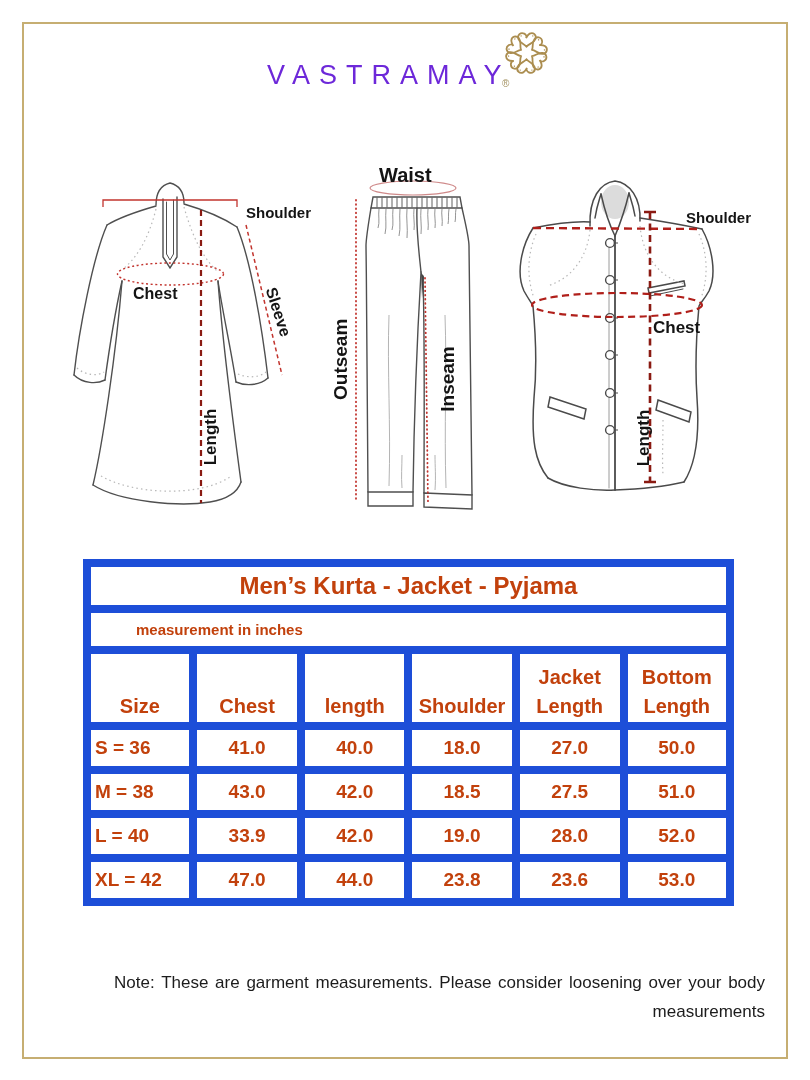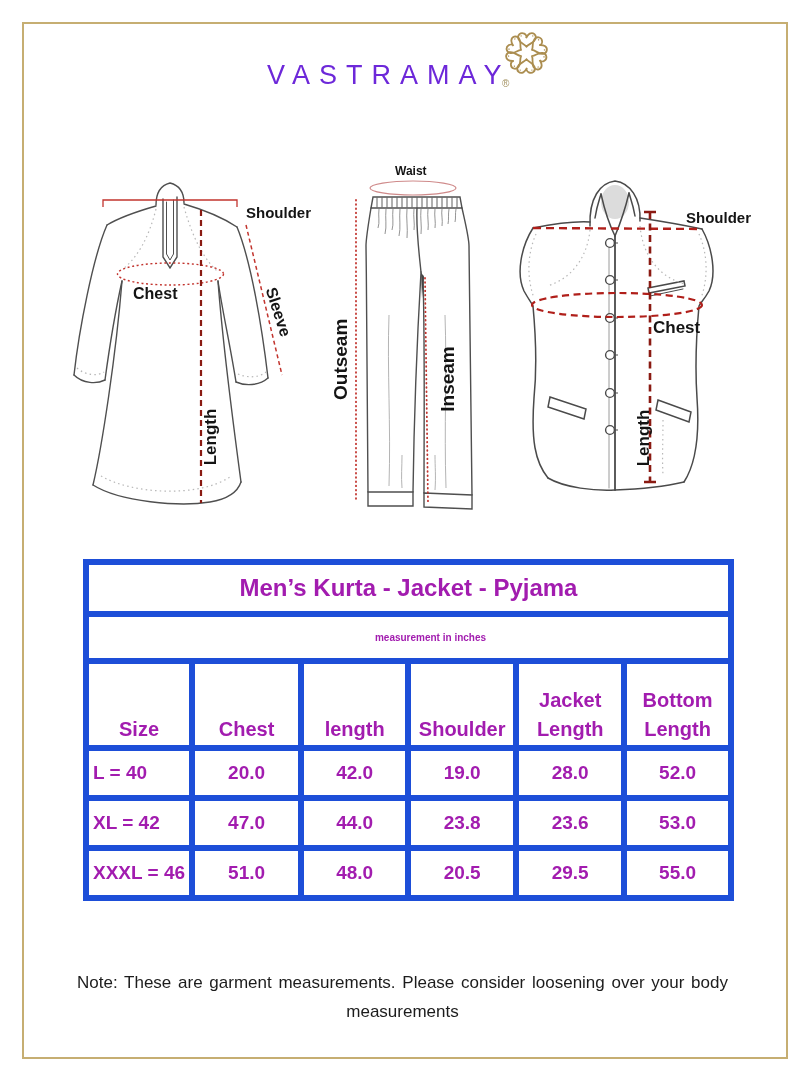--- a/index.html
+++ b/index.html
@@ -8,27 +8,27 @@
   .frame{position:absolute;left:22px;top:22px;right:22px;bottom:21px;border:2px solid #c6ae72;}
   .logo-text{position:absolute;left:267px;top:60px;font-size:27px;letter-spacing:9px;color:#6d28d9;font-weight:400;}
   .reg-mark{position:absolute;left:502px;top:78px;font-size:10px;color:#a2905e;}
   .emblem{position:absolute;left:504px;top:26px;}
   .diagram-svg{position:absolute;}
   .dlabel{position:absolute;font-weight:bold;color:#141414;white-space:nowrap;}
   .rot{width:72px;height:20px;line-height:20px;text-align:center;transform:rotate(-90deg);transform-origin:center;}
   .rot60{width:60px;}
   .sleeve-rot{width:60px;height:20px;line-height:20px;text-align:center;transform:rotate(72deg);transform-origin:center;}
   .size-table{position:absolute;left:83px;top:559px;width:651px;height:342px;border-collapse:collapse;table-layout:fixed;}
-  .size-table td,.size-table th{border:6px solid #1d4ed8;color:#a21caf;overflow:hidden;}
+  .size-table td,.size-table th{border:8px solid #1d4ed8;color:#c2410c;overflow:hidden;}
   .tbl-title{font-size:24px;font-weight:bold;text-align:center;height:36px;}
-  .tbl-sub{font-size:10px;font-weight:bold;text-align:center;height:31px;padding-left:45px;}
+  .tbl-sub{font-size:15px;font-weight:bold;text-align:left;height:31px;padding-left:45px;}
   .col-head{font-size:20px;font-weight:bold;text-align:center;vertical-align:bottom;white-space:pre-line;line-height:29px;height:66px;}
   .data-row td{font-size:19px;font-weight:bold;text-align:center;height:34px;}
   .data-row td.size-cell{text-align:left;padding-left:4px;}
-  .note{position:absolute;left:40px;right:45px;top:968px;text-align:center;font-size:17px;color:#1c1c1c;line-height:29px;word-spacing:2px;}
+  .note{position:absolute;left:40px;right:45px;top:968px;text-align:right;font-size:17px;color:#1c1c1c;line-height:29px;word-spacing:2px;}
 </style>
 </head>
 <body>
 
 <div class="page">
   <div class="frame"></div>
 
   <div class="logo-text">VASTRAMAY</div>
   <svg class="emblem" width="45" height="54" viewBox="0 0 100 100">
     <g fill="none" stroke="#ab8d4f" stroke-width="4" stroke-linecap="round">
@@ -114,21 +114,21 @@
       <path d="M74,165 C72,220 76,275 74,336"></path>
       <path d="M130,165 C132,220 129,278 131,338"></path>
       <path d="M87,305 C87,317 86,326 87,338"></path>
       <path d="M120,305 C120,317 121,326 120,340"></path>
     </g>
     <g stroke="#c2342e" stroke-width="1.8" stroke-dasharray="0.6 3.6" stroke-linecap="round">
       <line x1="41" y1="50" x2="41" y2="352"></line>
       <line x1="110" y1="128" x2="113" y2="353"></line>
     </g>
   </svg>
-  <div class="dlabel" style="left:395px;top:164px;width:46px;font-size:12px;">Waist</div>
+  <div class="dlabel" style="left:379px;top:164px;width:46px;text-align:center;font-size:20px;">Waist</div>
   <div class="dlabel rot" style="left:305px;top:354px;font-size:19px;">Outseam</div>
   <div class="dlabel rot" style="left:412px;top:369px;font-size:19px;">Inseam</div>
 
   <svg class="diagram-svg" style="left:495px;top:150px;" width="280" height="345" viewBox="0 0 280 345">
     <ellipse cx="120" cy="52" rx="14" ry="17" fill="#dcdcdc" stroke="none"></ellipse>
     <g fill="none" stroke="#4a4a4a" stroke-width="1.5" stroke-linecap="round">
       <path d="M95,76 C94,48 105,33 120,31 C135,33 146,48 145,71"></path>
       <path d="M106,44 C110,62 115,76 120,86"></path>
       <path d="M134,43 C130,60 125,74 120,86"></path>
       <path d="M100,68 C102,55 105,48 106,44"></path>
@@ -192,42 +192,50 @@
         <th class="col-head">Size</th>
         <th class="col-head">Chest</th>
         <th class="col-head">length</th>
         <th class="col-head">Shoulder</th>
         <th class="col-head">Jacket
 Length</th>
         <th class="col-head">Bottom
 Length</th>
       </tr>
       <tr class="data-row">
+        <td class="size-cell">S = 36</td>
+        <td>41.0</td>
+        <td>40.0</td>
+        <td>18.0</td>
+        <td>27.0</td>
+        <td>50.0</td>
+      </tr>
+      <tr class="data-row">
+        <td class="size-cell">M = 38</td>
+        <td>43.0</td>
+        <td>42.0</td>
+        <td>18.5</td>
+        <td>27.5</td>
+        <td>51.0</td>
+      </tr>
+      <tr class="data-row">
         <td class="size-cell">L = 40</td>
-        <td>20.0</td>
+        <td>33.9</td>
         <td>42.0</td>
         <td>19.0</td>
         <td>28.0</td>
         <td>52.0</td>
       </tr>
       <tr class="data-row">
         <td class="size-cell">XL = 42</td>
         <td>47.0</td>
         <td>44.0</td>
         <td>23.8</td>
         <td>23.6</td>
         <td>53.0</td>
       </tr>
-      <tr class="data-row">
-        <td class="size-cell">XXXL = 46</td>
-        <td>51.0</td>
-        <td>48.0</td>
-        <td>20.5</td>
-        <td>29.5</td>
-        <td>55.0</td>
-      </tr>
     </tbody>
   </table>
 
   <div class="note">
     <div>Note: These are garment measurements. Please consider loosening over your body measurements</div>
   </div>
 </div>
 
 </body></html>

